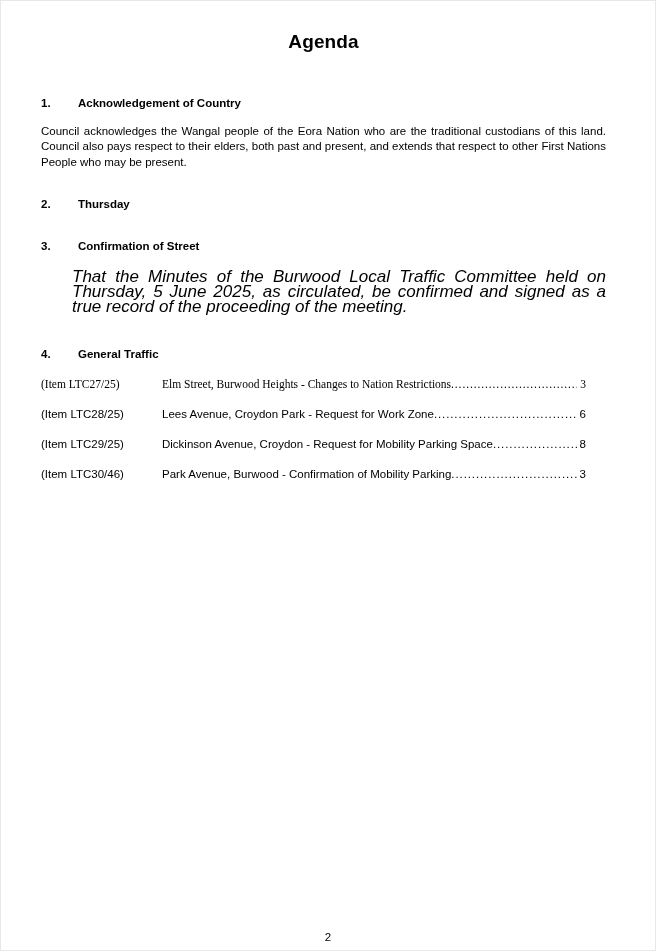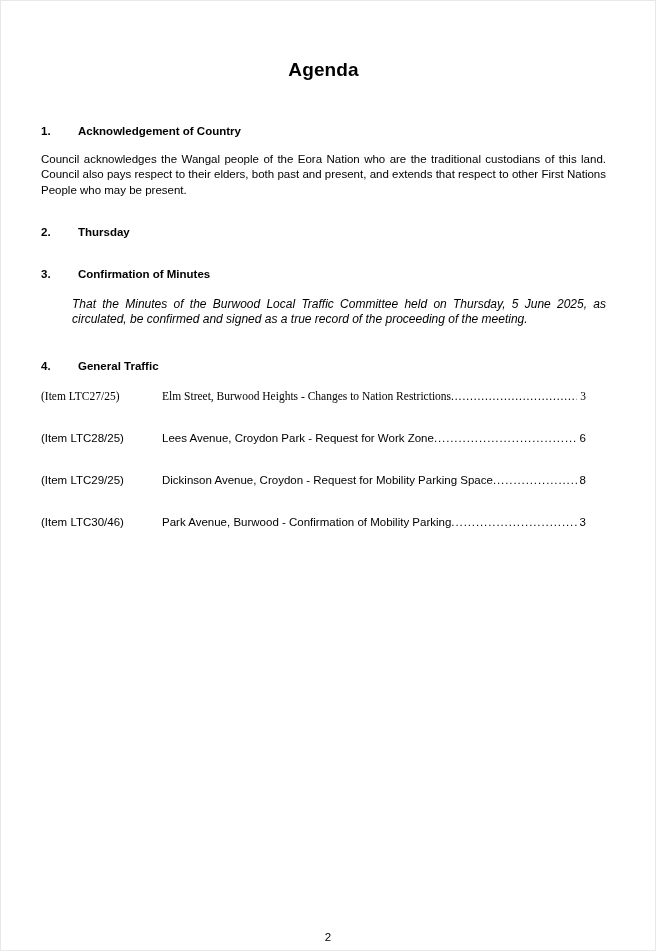--- a/index.html
+++ b/index.html
@@ -27,21 +27,21 @@
     width: 565px;
   }
 
   
   .doc-title {
     text-align: center;
     font-size: 19px;
     font-weight: bold;
     letter-spacing: 0.1px;
     margin: 0;
-    padding-top: 58px;
+    padding-top: 30px;
     line-height: 22px;
   }
 
   
   .section-heading {
     display: flex;
     font-size: 11.5px;
     font-weight: bold;
     line-height: 14px;
     margin: 0;
@@ -63,38 +63,38 @@
   .body-para {
     font-size: 11.5px;
     line-height: 15.3px;
     text-align: justify;
     margin: 14px 12px 0 0;
     width: 565px;
   }
 
   
   .resolution {
-    font-size: 12px;
+    font-size: 17px;
     font-style: italic;
     line-height: 15.3px;
     text-align: justify;
     margin: 16px 0 0 31px;
     width: 534px;
   }
 
   
   .toc-list {
     margin-top: 16px;
   }
   .toc-entry {
     display: flex;
     align-items: baseline;
     font-size: 11.5px;
     line-height: 14px;
-    margin-top: 28px;
+    margin-top: 16px;
     width: 545px;
   }
   .toc-entry:first-child { margin-top: 12px; font-family: Liberation Serif, serif; }
   .toc-code {
     flex: 0 0 121px;
     white-space: nowrap;
   }
   .toc-mid {
     flex: 1 1 auto;
     display: flex;
@@ -145,21 +145,21 @@
     </div>
     <p class="body-para">Council acknowledges the Wangal people of the Eora Nation who are the traditional custodians of this land. Council also pays respect to their elders, both past and present, and extends that respect to other First Nations People who may be present.</p>
 
     <div class="section-heading h2-apol">
       <span class="num">2.</span>
       <span class="htext">Thursday</span>
     </div>
 
     <div class="section-heading h3-conf">
       <span class="num">3.</span>
-      <span class="htext">Confirmation of Minutes</span>
+      <span class="htext">Confirmation of Street</span>
     </div>
     <p class="resolution">That the Minutes of the Burwood Local Traffic Committee held on Thursday, 5 June 2025, as circulated, be confirmed and signed as a true record of the proceeding of the meeting.</p>
 
     <div class="section-heading h4-gen">
       <span class="num">4.</span>
       <span class="htext">General Traffic</span>
     </div>
 
     <div class="toc-list">
 

